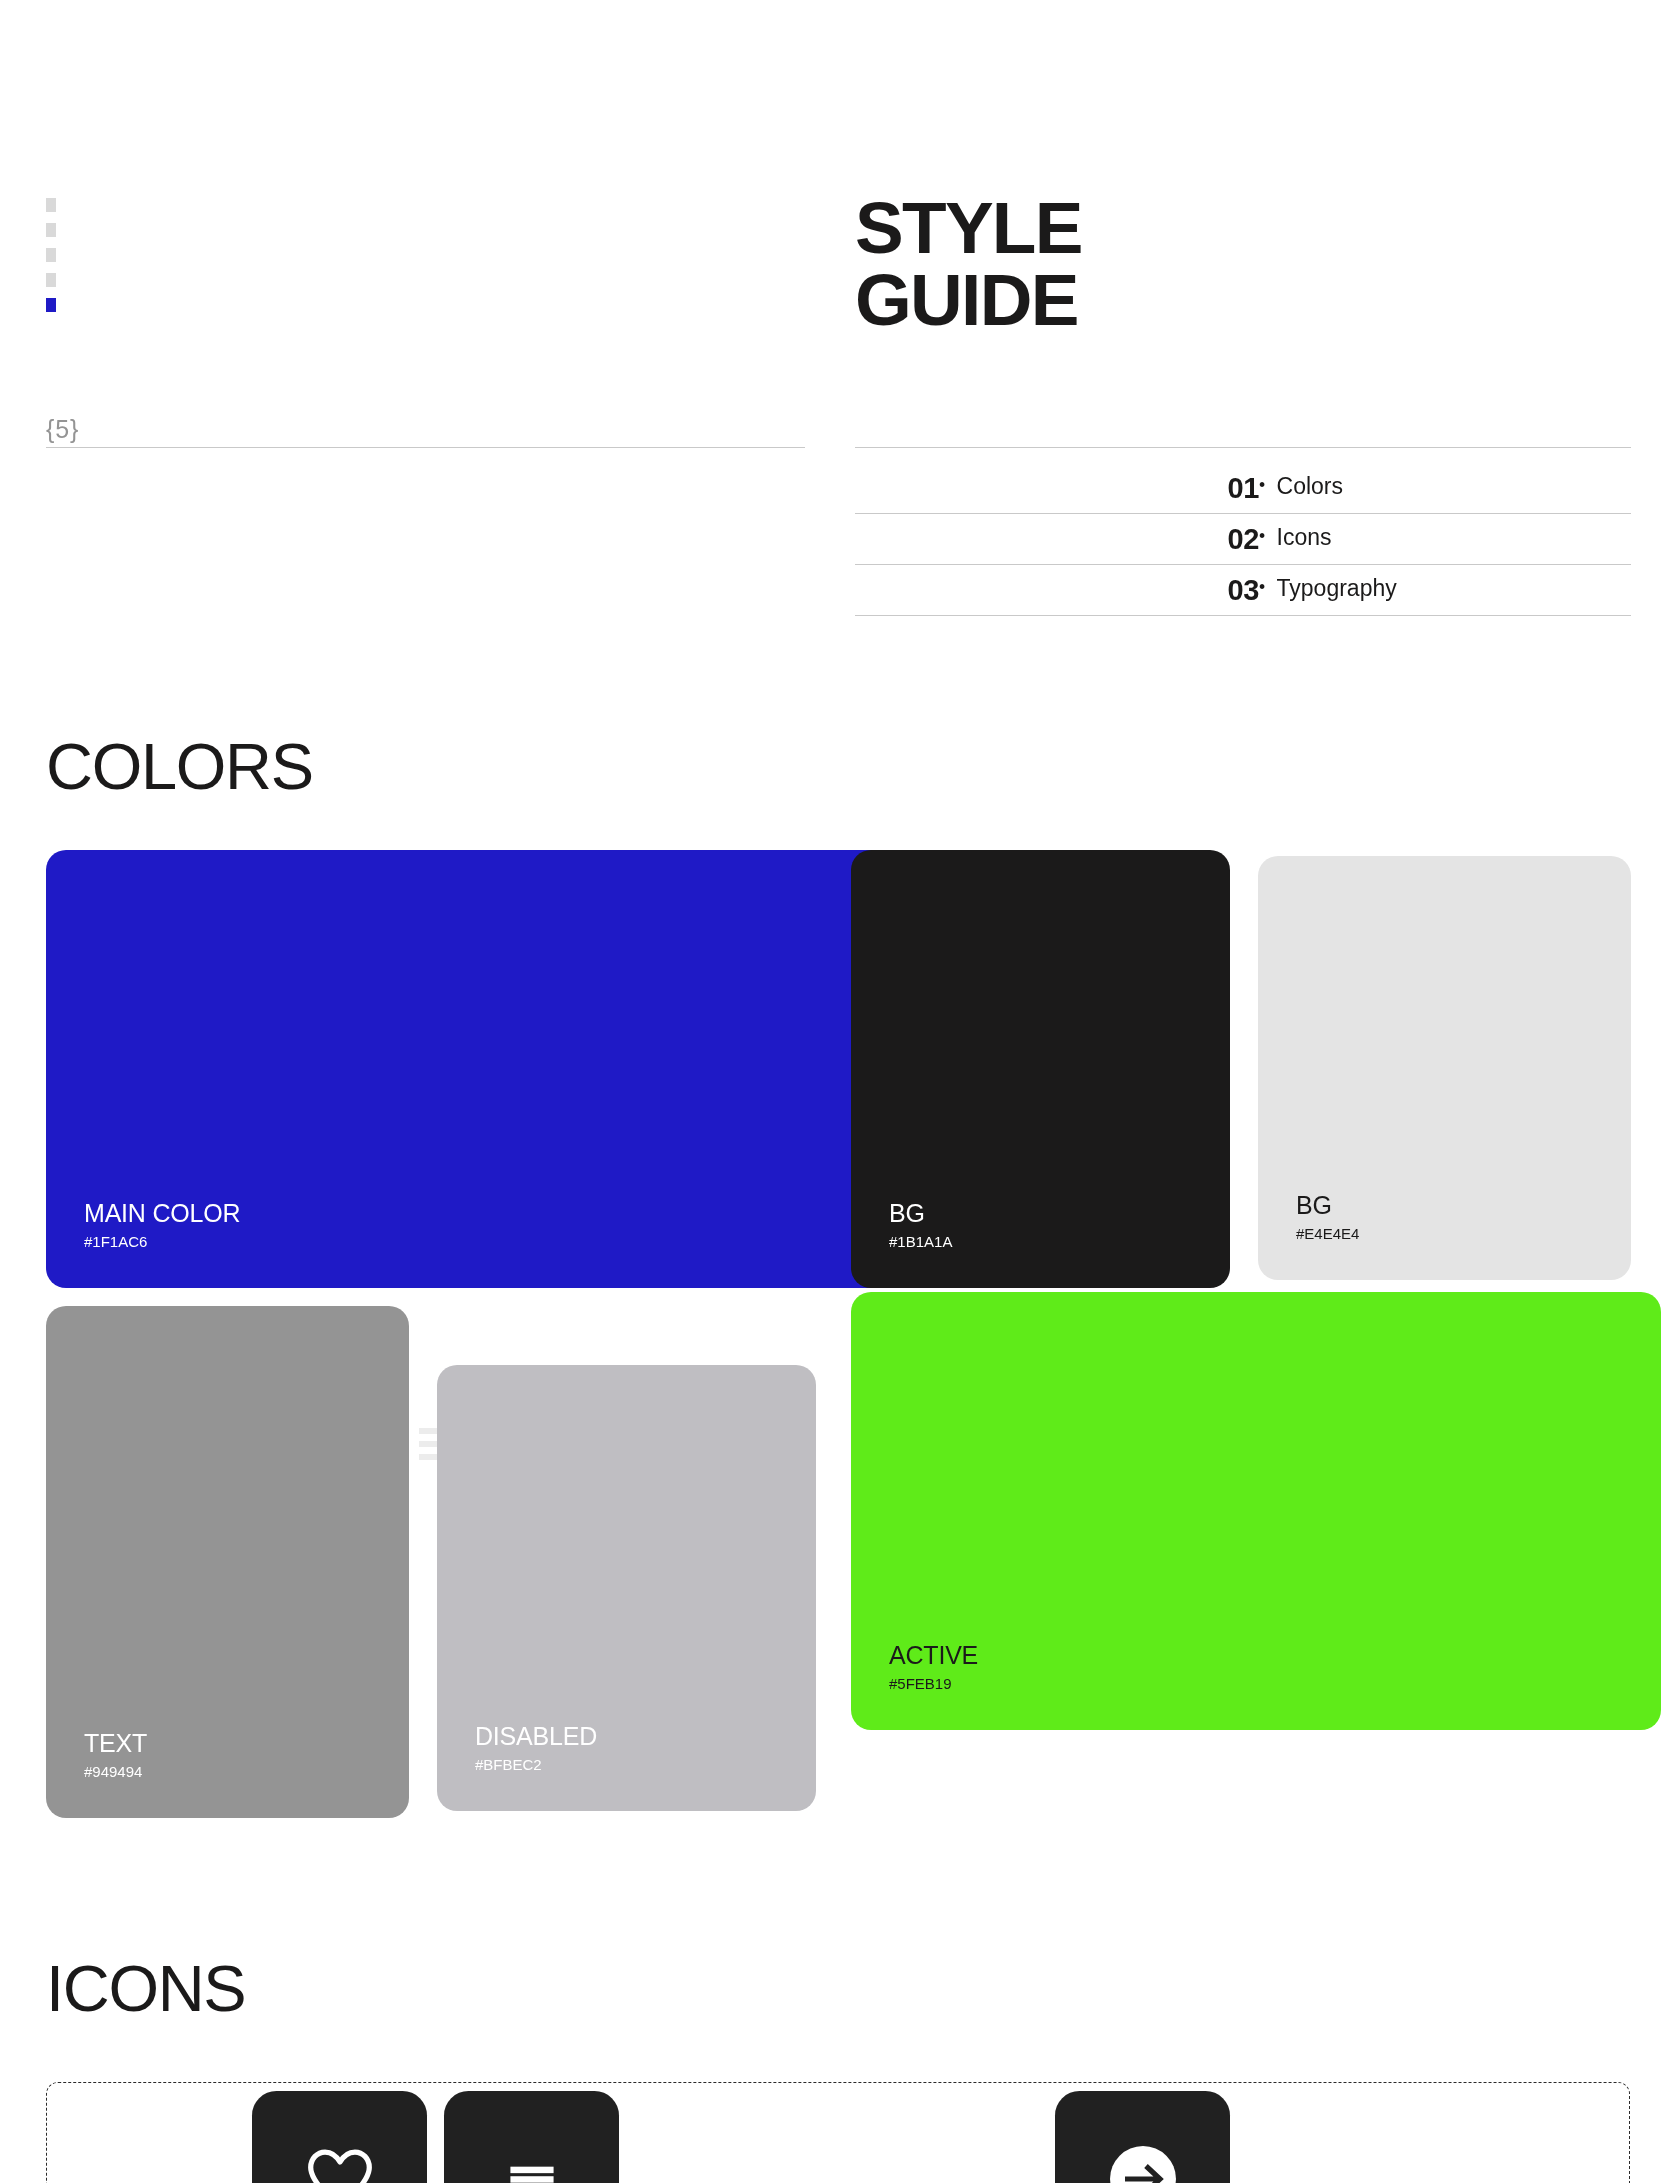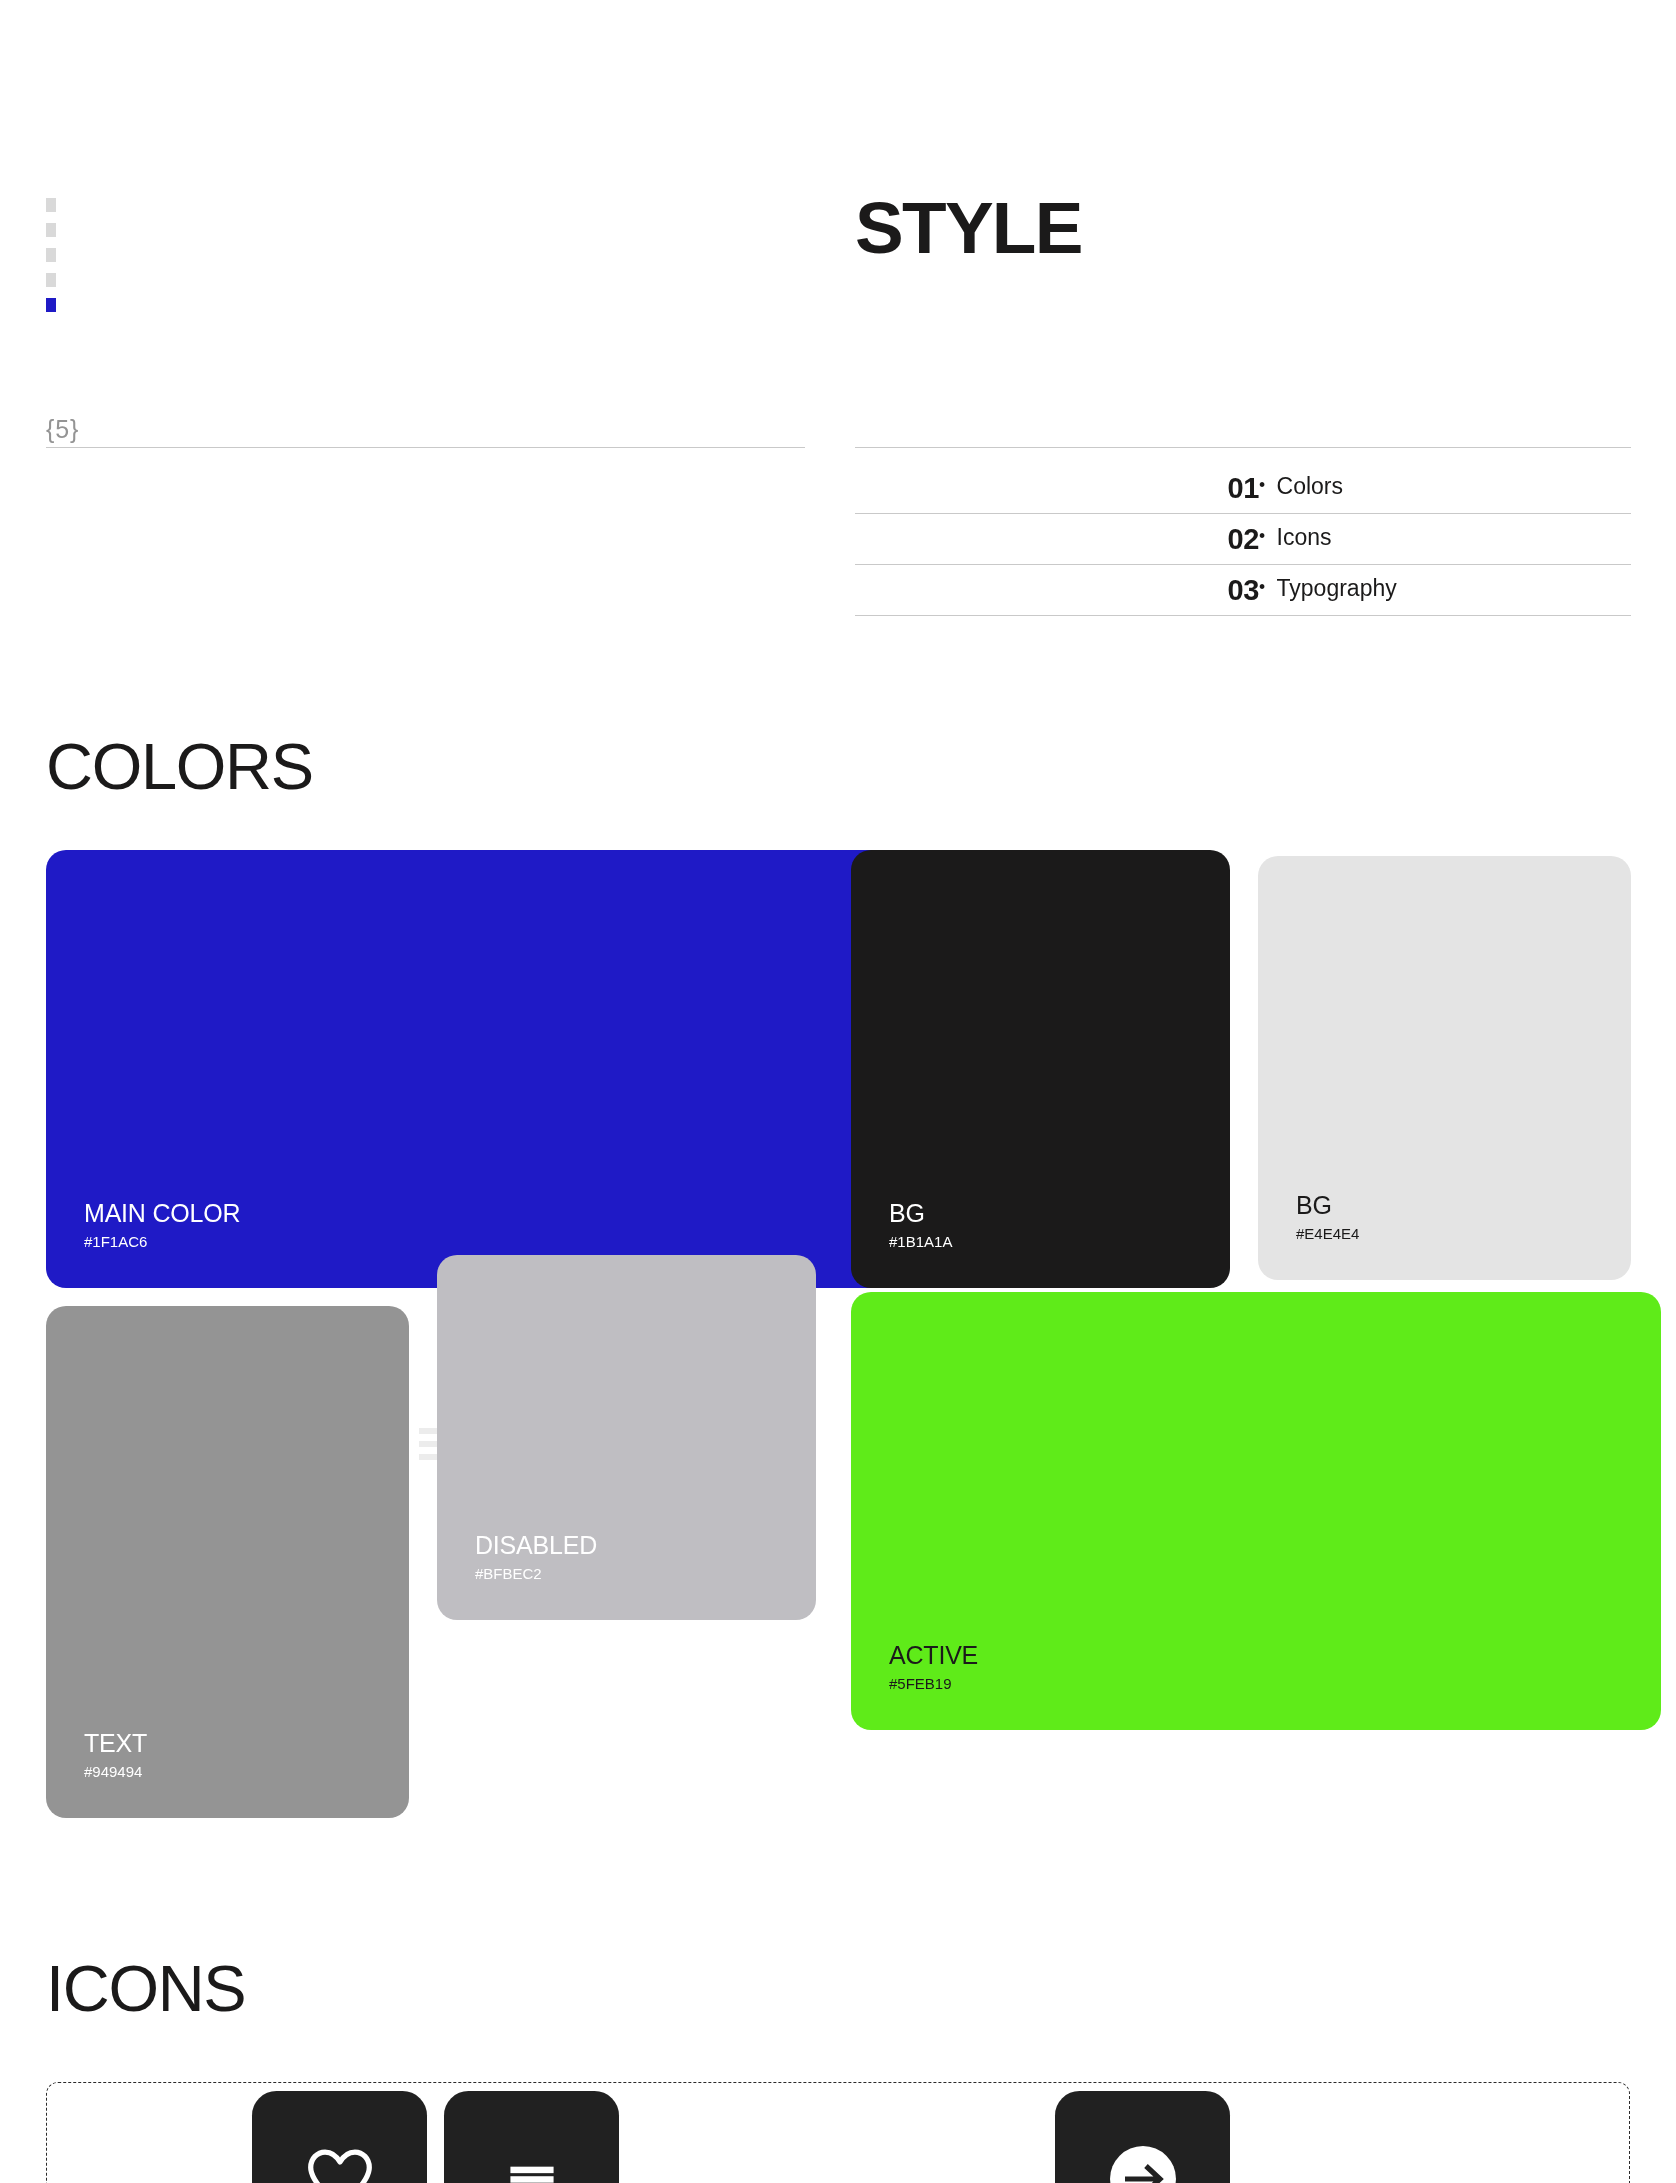--- a/index.html
+++ b/index.html
@@ -99,21 +99,21 @@
     white-space:nowrap;
   }
   .lbl-light .swatch-name, .lbl-light .swatch-hex { color:#ffffff; }
   .lbl-dark  .swatch-name, .lbl-dark  .swatch-hex { color:#1B1A1A; }
 
   
   #sw-main     { left:46px;  top:850px; width:882px; height:438px; }
   #sw-bg-dark  { left:851px; top:850px; width:379px;  height:438px; }
   #sw-bg-light { left:1258px; top:856px; width:373px;  height:424px;  }
   #sw-text     { left:46px;  top:1306px; width:363px;  height:512px;  }
-  #sw-disabled { left:437px; top:1255px; width:379px;  height:365px;  }
+  #sw-disabled { left:437px; top:1365px; width:379px;  height:446px;  }
   #sw-active   { left:851px; top:1292px; width:810px; height:438px; }
 
   
   .tick-stack {
     position:absolute; left:419px; top:1428px;
     display:flex; flex-direction:column; gap:7px;
   }
   .tick { width:17.5px; height:6.1px; background:#ececec; }
 
   
@@ -143,20 +143,21 @@
 <div class="page-marks">
   <div class="page-mark"></div>
   <div class="page-mark"></div>
   <div class="page-mark"></div>
   <div class="page-mark"></div>
   <div class="page-mark active"></div>
 </div>
 
 <h1 class="doc-title">
   <span class="line">STYLE</span>
+  <span class="line">GUIDE</span>
 </h1>
 
 <div class="meta-row">
   <div class="meta-left">
     <div class="page-number">{5}</div>
   </div>
 </div>
 <div class="rule-left"></div>
 <div class="rule-right"></div>
 

